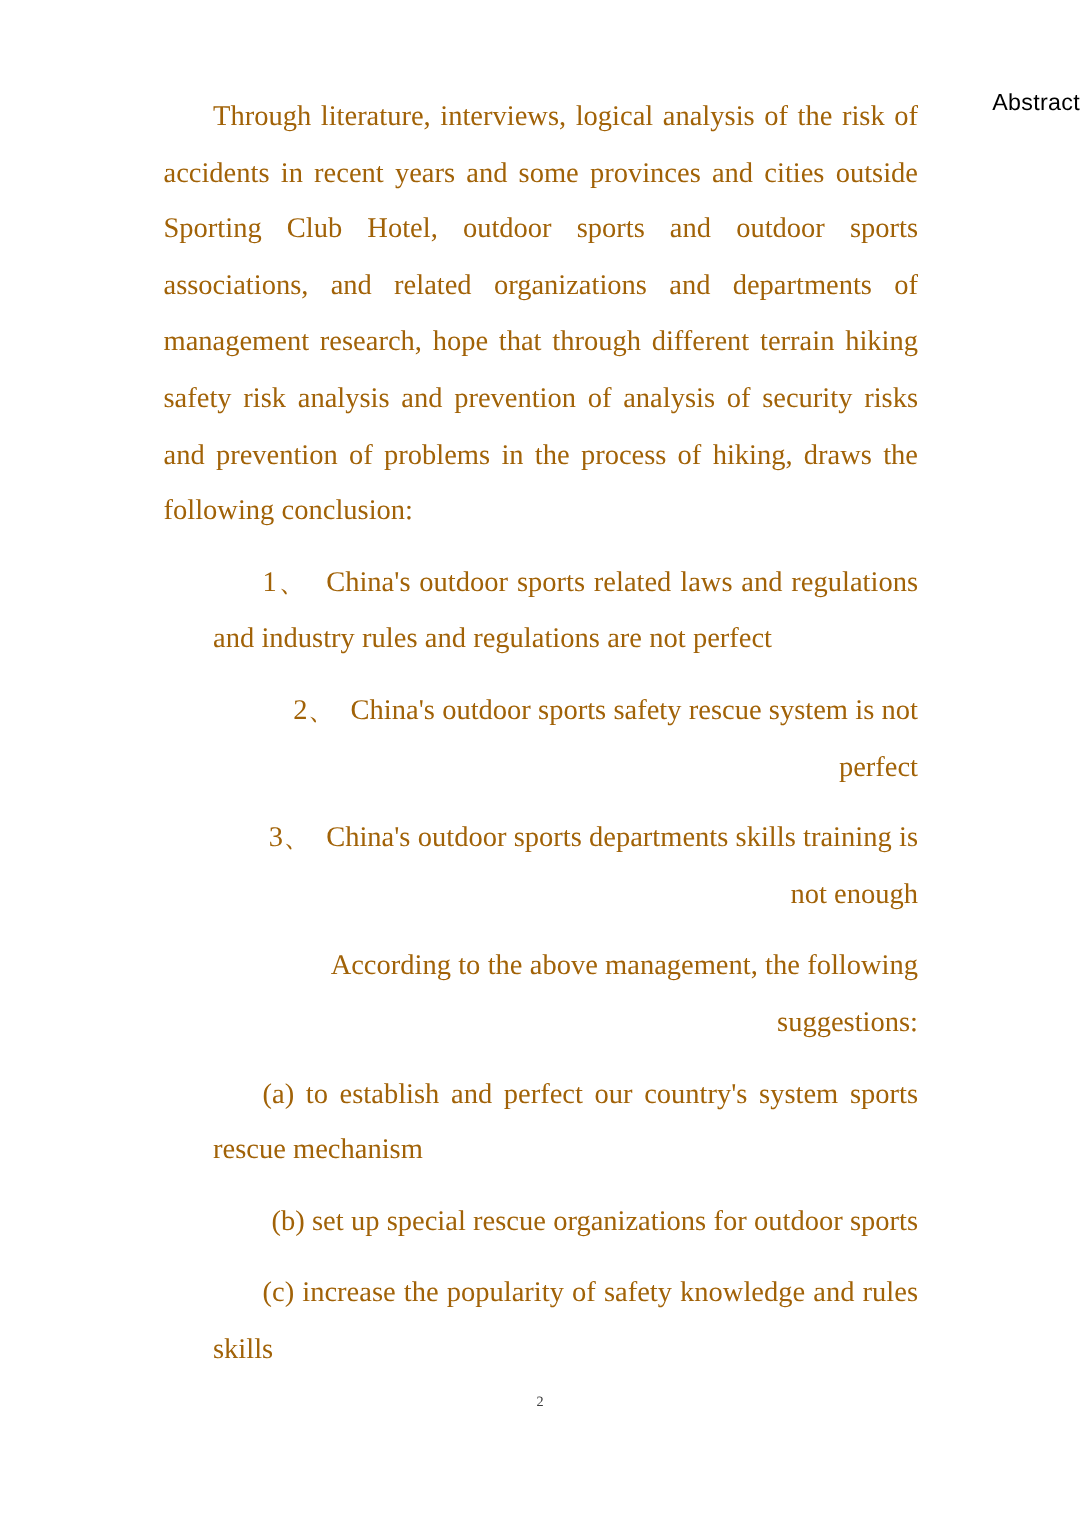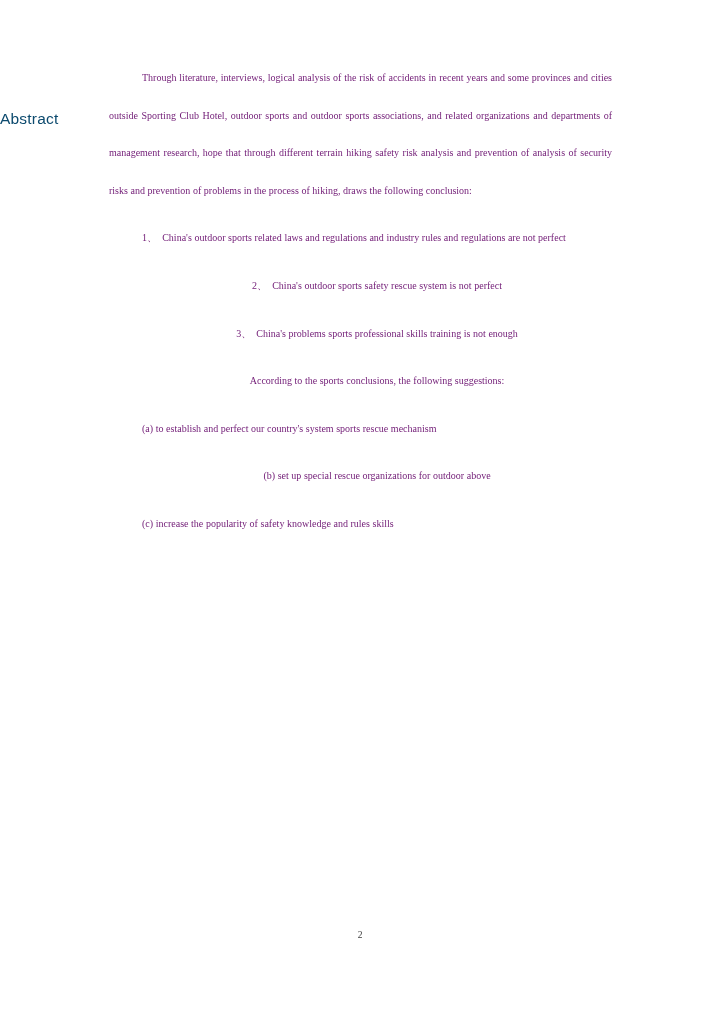--- a/index.html
+++ b/index.html
@@ -31,49 +31,50 @@
     position: absolute;
     left: 109px;
     top: 0;
     width: 503px;
   }
 
   .doc-title {
     font-family: "Liberation Sans", "DejaVu Sans", sans-serif;
     font-size: 15.5px;
     font-weight: 400;
-    color: #0c4a6e;
-    text-align: left;
+    color: #000000;
+    text-align: right;
     margin: 0;
-    padding-top: 110px;
+    padding-top: 60px;
     letter-spacing: 0.2px;
   }
 
   .body-block {
     margin-top: 59px;
   }
 
   p.para {
     margin: 0;
-    font-size: 10px;
+    font-size: 19px;
     line-height: 37.6px;
     text-align: justify;
     text-justify: inter-word;
     text-indent: 33px;
-    color: #701a75;
+    color: #a16207;
     word-spacing: 0.1px;
     font-family: Liberation Serif, serif;
   }
 
   p.para.last-left {
-    text-align: center;
+    text-align: right;
   }
 
   p.gap {
     margin-top: 10px;
+    margin-left: 33px;
   }
 
   .enum-mark {
     white-space: nowrap;
   }
 
   .page-number {
     position: absolute;
     left: 0;
     top: 930px;
@@ -94,28 +95,28 @@
   <div class="content">
 
     <div class="body-block">
 
       <p class="para">Through literature, interviews, logical analysis of the risk of accidents in recent years and some provinces and cities outside Sporting Club Hotel, outdoor sports and outdoor sports associations, and related organizations and departments of management research, hope that through different terrain hiking safety risk analysis and prevention of analysis of security risks and prevention of problems in the process of hiking, draws the following conclusion:</p>
 
       <p class="para gap"><span class="enum-mark">1、</span>&nbsp; <span>China's outdoor sports related laws and regulations and industry rules and regulations are not perfect</span></p>
 
       <p class="para gap last-left"><span class="enum-mark">2、</span>&nbsp; <span>China's outdoor sports safety rescue system is not perfect</span></p>
 
-      <p class="para gap last-left"><span class="enum-mark">3、</span>&nbsp; <span>China's problems sports professional skills training is not enough</span></p>
+      <p class="para gap last-left"><span class="enum-mark">3、</span>&nbsp; <span>China's outdoor sports departments skills training is not enough</span></p>
 
 
-      <p class="para gap last-left">According to the sports conclusions, the following suggestions:</p>
+      <p class="para gap last-left">According to the above management, the following suggestions:</p>
 
       <p class="para gap"><span class="enum-mark">(a)</span> <span>to establish and perfect our country's system sports rescue mechanism</span></p>
 
-      <p class="para gap last-left"><span class="enum-mark">(b)</span> <span>set up special rescue organizations for outdoor above</span></p>
+      <p class="para gap last-left"><span class="enum-mark">(b)</span> <span>set up special rescue organizations for outdoor sports</span></p>
 
       <p class="para gap"><span class="enum-mark">(c)</span> <span>increase the popularity of safety knowledge and rules skills</span></p>
 
     </div>
   </div>
 
   <div class="page-number">2</div>
 
 </div>
 

